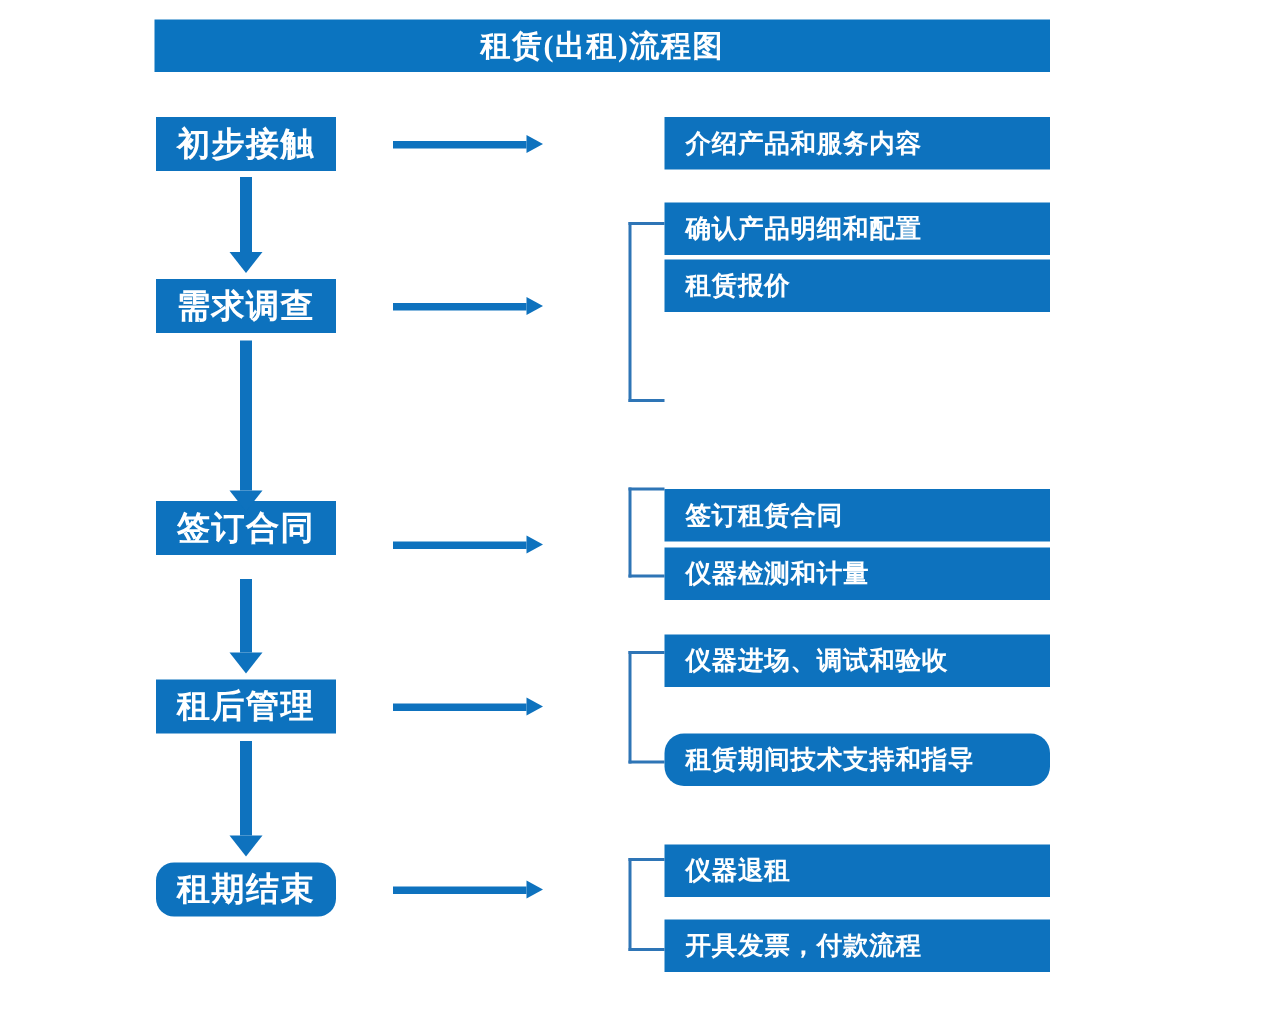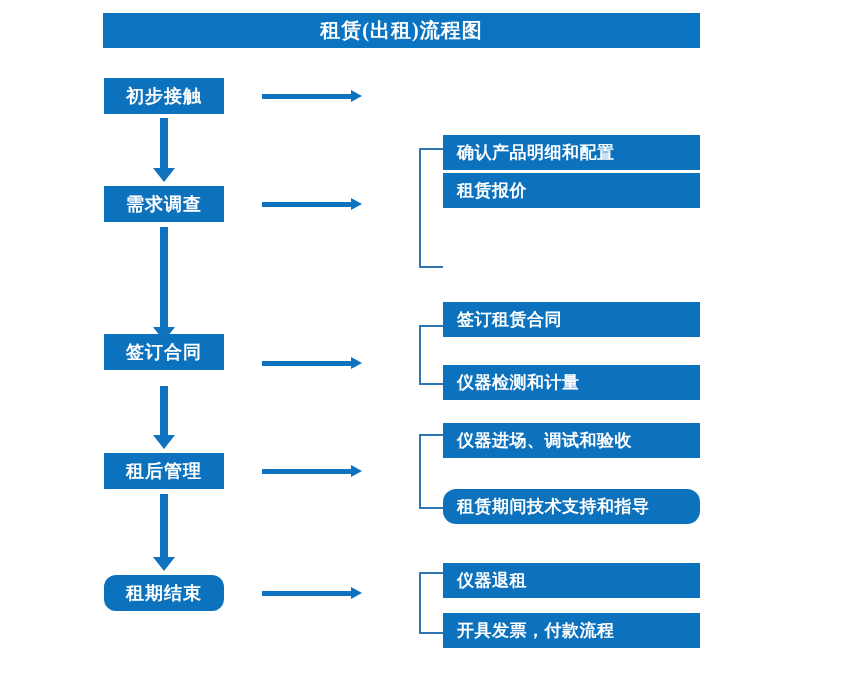--- a/index.html
+++ b/index.html
@@ -37,21 +37,21 @@
   }
 
   
   .stage-box {
     position: absolute;
     left: 104px;
     width: 120px;
     height: 36px;
     background: #0D72BE;
     color: #ffffff;
-    font-size: 18px;
+    font-size: 22px;
     font-weight: bold;
     display: flex;
     align-items: center;
     justify-content: center;
     letter-spacing: 1px;
   }
 
   
   .detail-box {
     position: absolute;
@@ -180,22 +180,23 @@
   <div class="h-arrow" style="left:262px; top:585px; width:100px;">
     <div class="shaft" style="width:89px;"></div>
     <div class="head" style="left:89px;"></div>
   </div>
 
   <div class="bracket" style="top:148px; height:120px;"></div>
   <div class="bracket" style="top:325px; height:60px;"></div>
   <div class="bracket" style="top:434px; height:75px;"></div>
   <div class="bracket" style="top:572px; height:62px;"></div>
 
+  <div class="detail-box" style="top:78px;">介绍产品和服务内容</div>
   <div class="detail-box" style="top:135px;">确认产品明细和配置</div>
   <div class="detail-box" style="top:173px;">租赁报价</div>
-  <div class="detail-box" style="top:302px;">签订租赁合同</div>
+  <div class="detail-box" style="top:326px;">签订租赁合同</div>
   <div class="detail-box" style="top:365px;">仪器检测和计量</div>
   <div class="detail-box" style="top:423px;">仪器进场、调试和验收</div>
   <div class="detail-box" style="top:489px;border-radius:13px;">租赁期间技术支持和指导</div>
   <div class="detail-box" style="top:563px;">仪器退租</div>
   <div class="detail-box" style="top:613px;">开具发票，付款流程</div>
 
 </div>
 
 </body></html>

